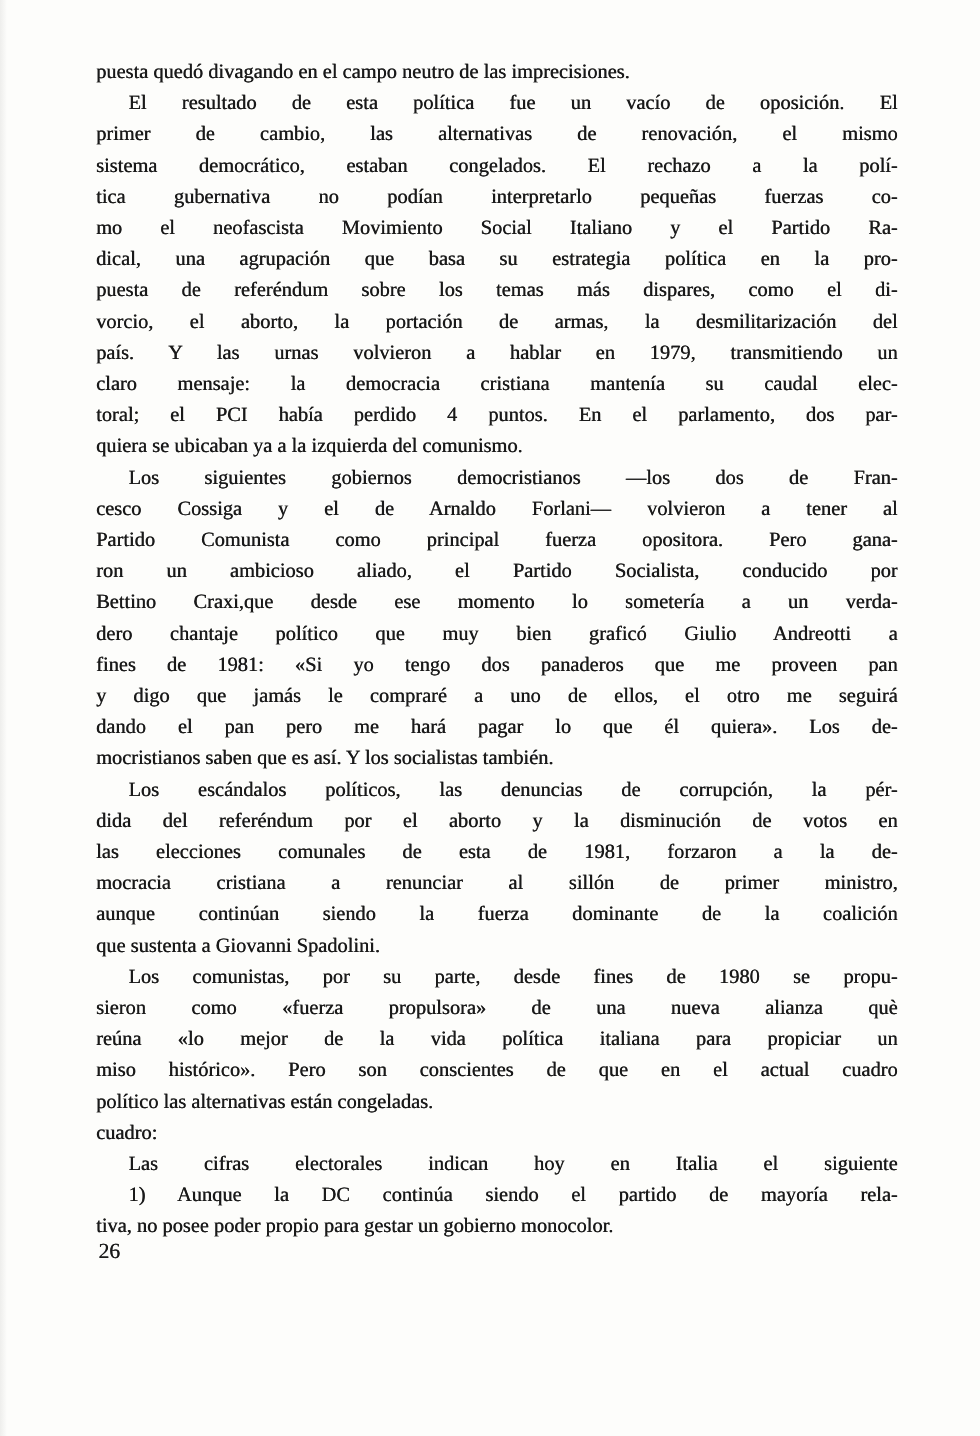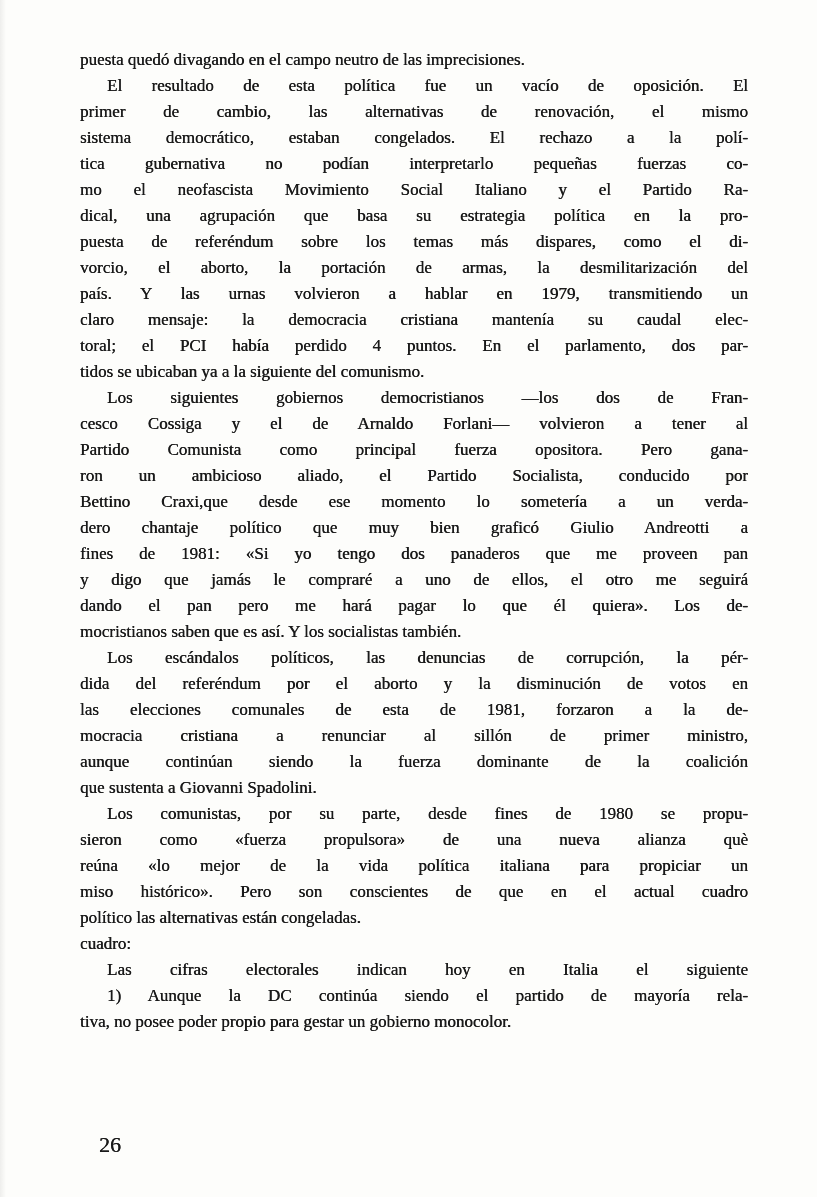--- a/index.html
+++ b/index.html
@@ -36,45 +36,44 @@
     text-align-last: justify;
     
     text-shadow: 0.35px 0 0 currentColor;
     white-space: normal;
   }
   .line.end { text-align-last: left; }
   .line.indent { text-indent: 27px; }
   .page-number {
     position: absolute;
     left: 82px;
-    top: 1132px;
-    font-size: 22px;
+    top: 1029px;
+    font-size: 18px;
     line-height: 26px;
     text-shadow: 0.35px 0 0 currentColor;
-    margin-left: 17px;
   }
 </style>
 </head>
 <body>
 
 <div class="page">
   <div class="text-block" id="lines">
       <div class="line end">puesta quedó divagando en el campo neutro de las imprecisiones.</div>
       <div class="line indent">El resultado de esta política fue un vacío de oposición. El</div>
       <div class="line">primer de cambio, las alternativas de renovación, el mismo</div>
       <div class="line">sistema democrático, estaban congelados. El rechazo a la polí-</div>
       <div class="line">tica gubernativa no podían interpretarlo pequeñas fuerzas co-</div>
       <div class="line">mo el neofascista Movimiento Social Italiano y el Partido Ra-</div>
       <div class="line">dical, una agrupación que basa su estrategia política en la pro-</div>
       <div class="line">puesta de referéndum sobre los temas más dispares, como el di-</div>
       <div class="line">vorcio, el aborto, la portación de armas, la desmilitarización del</div>
       <div class="line">país. Y las urnas volvieron a hablar en 1979, transmitiendo un</div>
       <div class="line">claro mensaje: la democracia cristiana mantenía su caudal elec-</div>
       <div class="line">toral; el PCI había perdido 4 puntos. En el parlamento, dos par-</div>
-      <div class="line end">tidos se ubicaban ya a la siguiente del comunismo.</div>
+      <div class="line end">quiera se ubicaban ya a la izquierda del comunismo.</div>
       <div class="line indent">Los siguientes gobiernos democristianos —los dos de Fran-</div>
       <div class="line">cesco Cossiga y el de Arnaldo Forlani— volvieron a tener al</div>
       <div class="line">Partido Comunista como principal fuerza opositora. Pero gana-</div>
       <div class="line">ron un ambicioso aliado, el Partido Socialista, conducido por</div>
       <div class="line">Bettino Craxi,que desde ese momento lo sometería a un verda-</div>
       <div class="line">dero chantaje político que muy bien graficó Giulio Andreotti a</div>
       <div class="line">fines de 1981: «Si yo tengo dos panaderos que me proveen pan</div>
       <div class="line">y digo que jamás le compraré a uno de ellos, el otro me seguirá</div>
       <div class="line">dando el pan pero me hará pagar lo que él quiera». Los de-</div>
       <div class="line end">mocristianos saben que es así. Y los socialistas también.</div>

